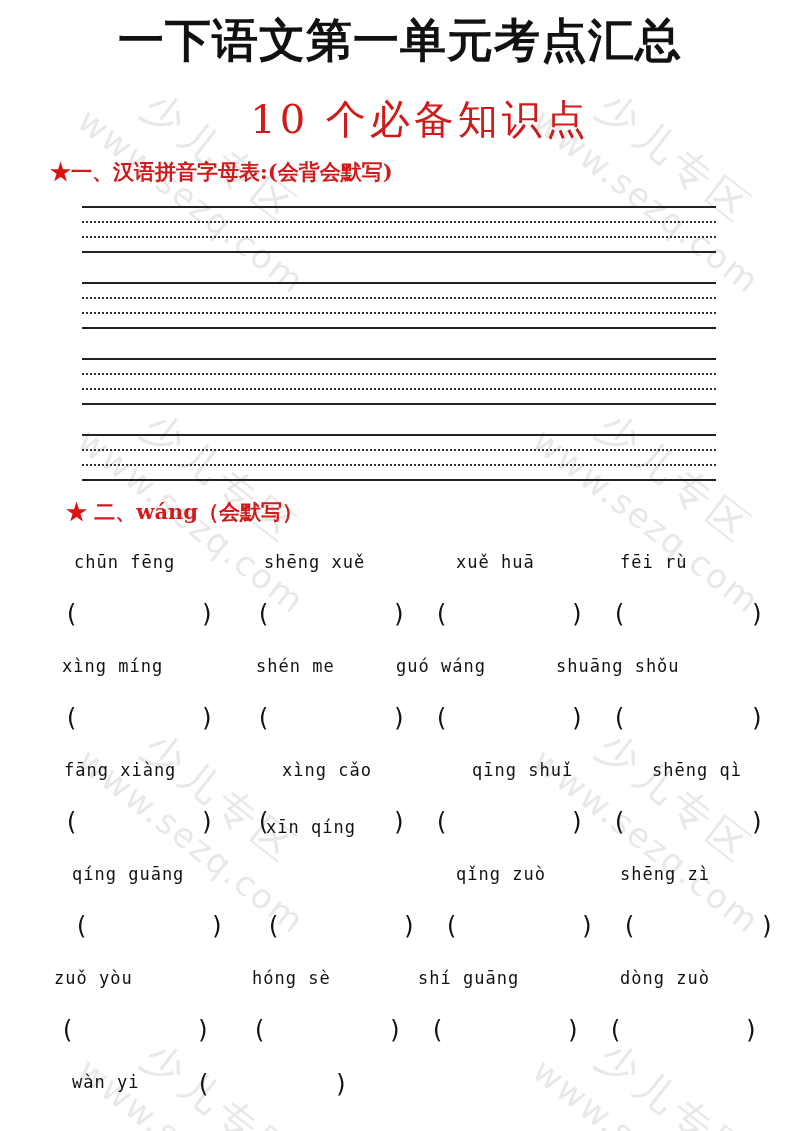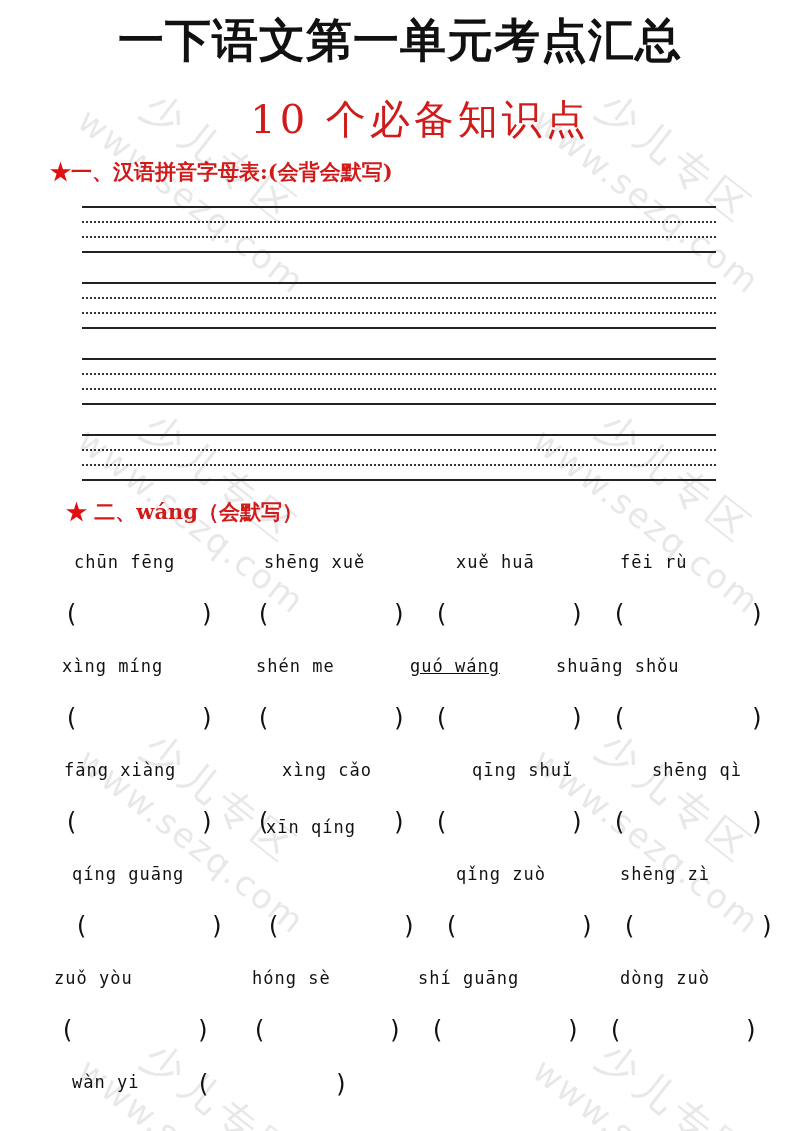--- a/index.html
+++ b/index.html
@@ -82,21 +82,21 @@
 <div class="paren" style="left:200px;top:600px;">)</div>
 <div class="paren" style="left:256px;top:600px;">(</div>
 <div class="paren" style="left:392px;top:600px;">)</div>
 <div class="paren" style="left:434px;top:600px;">(</div>
 <div class="paren" style="left:570px;top:600px;">)</div>
 <div class="paren" style="left:612px;top:600px;">(</div>
 <div class="paren" style="left:750px;top:600px;">)</div>
 
 <div class="pinyin" style="left:62px;top:656px;">xìng míng</div>
 <div class="pinyin" style="left:256px;top:656px;">shén me</div>
-<div class="pinyin" style="left:410px;top:656px;text-decoration:underline;">guó wáng</div>
+<div class="pinyin" style="left:396px;top:656px;">guó wáng</div>
 <div class="pinyin" style="left:556px;top:656px;">shuāng shǒu</div>
 <div class="paren" style="left:64px;top:704px;">(</div>
 <div class="paren" style="left:200px;top:704px;">)</div>
 <div class="paren" style="left:256px;top:704px;">(</div>
 <div class="paren" style="left:392px;top:704px;">)</div>
 <div class="paren" style="left:434px;top:704px;">(</div>
 <div class="paren" style="left:570px;top:704px;">)</div>
 <div class="paren" style="left:612px;top:704px;">(</div>
 <div class="paren" style="left:750px;top:704px;">)</div>
 

